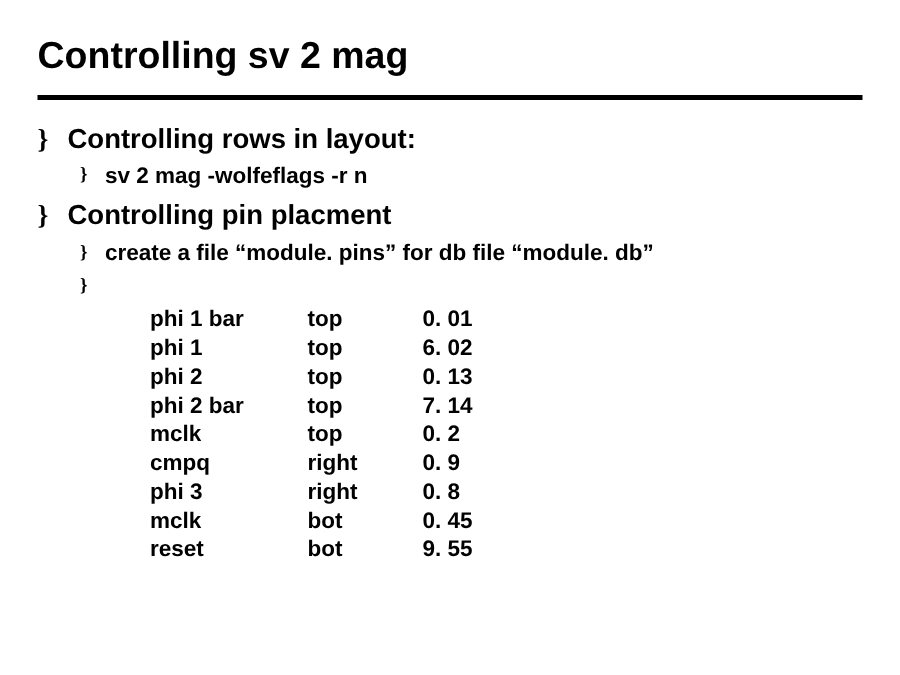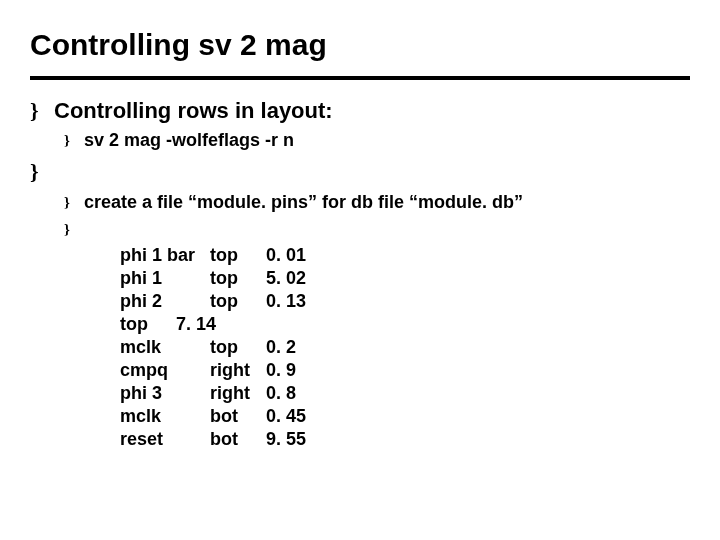--- a/index.html
+++ b/index.html
@@ -65,20 +65,21 @@
   .pins-block {
     margin-left: 90px;
     margin-top: 4px;
     font-size: 18px;
     font-weight: bold;
     font-family: Arial, Helvetica, sans-serif;
   }
   .pin-row {
     display: flex;
     line-height: 1.28;
+    gap: 36px;
   }
   .pin-name { width: 90px; }
   .pin-side { width: 56px; }
   .pin-val  { }
   .footer {
     position: absolute;
     bottom: 18px;
     left: 0;
     right: 0;
     height: 20px;
@@ -115,46 +116,48 @@
       <span class="bullet1">}</span>
       <span>Controlling rows in layout:</span>
     </div>
     <div class="lvl2">
       <span class="bullet2">}</span>
       <span>sv 2 mag -wolfeflags -r n</span>
     </div>
 
     <div class="lvl1">
       <span class="bullet1">}</span>
+      <span>Controlling pin placment</span>
     </div>
     <div class="lvl2">
       <span class="bullet2">}</span>
       <span>create a file “module. pins” for db file “module. db”</span>
     </div>
     <div class="lvl2">
       <span class="bullet2">}</span>
     </div>
 
     <div class="pins-block">
       <div class="pin-row">
         <span class="pin-name">phi 1 bar</span>
         <span class="pin-side">top</span>
         <span class="pin-val">0. 01</span>
       </div>
       <div class="pin-row">
         <span class="pin-name">phi 1</span>
         <span class="pin-side">top</span>
-        <span class="pin-val">5. 02</span>
+        <span class="pin-val">6. 02</span>
       </div>
       <div class="pin-row">
         <span class="pin-name">phi 2</span>
         <span class="pin-side">top</span>
         <span class="pin-val">0. 13</span>
       </div>
       <div class="pin-row">
+        <span class="pin-name">phi 2 bar</span>
         <span class="pin-side">top</span>
         <span class="pin-val">7. 14</span>
       </div>
       <div class="pin-row">
         <span class="pin-name">mclk</span>
         <span class="pin-side">top</span>
         <span class="pin-val">0. 2</span>
       </div>
       <div class="pin-row">
         <span class="pin-name">cmpq</span>

